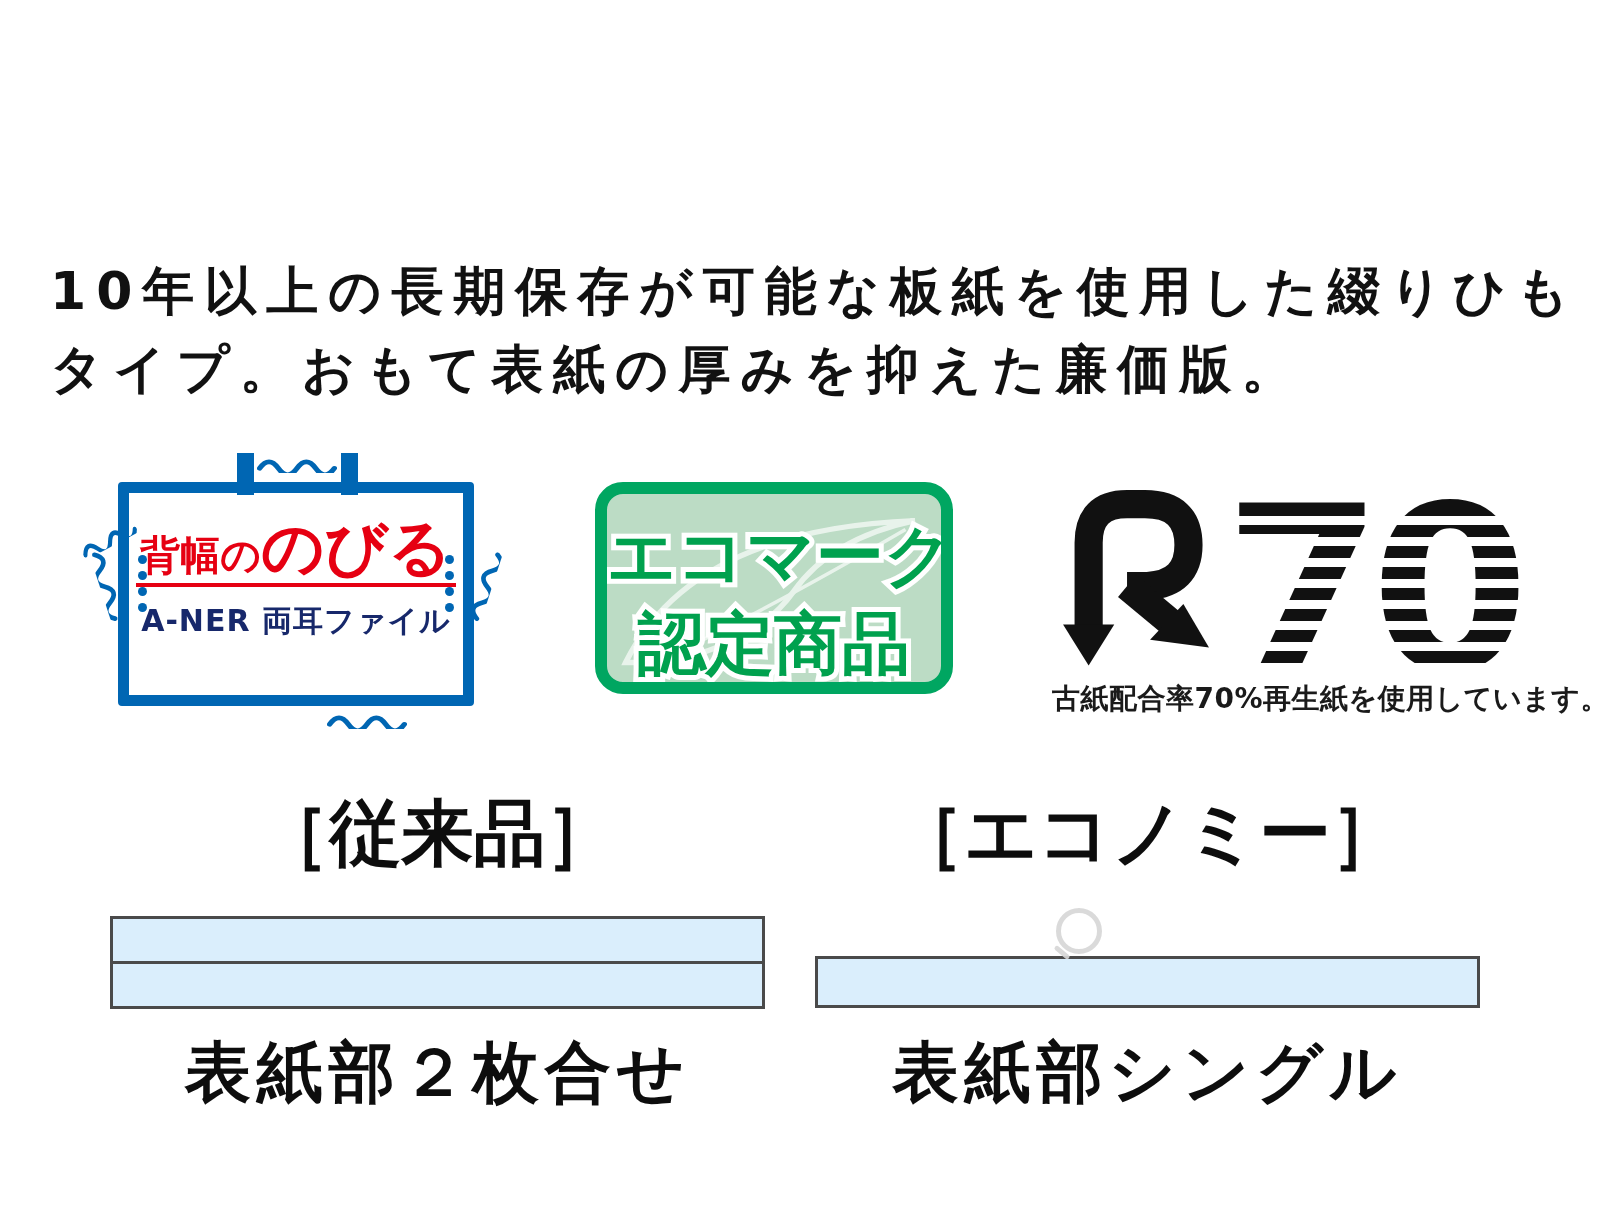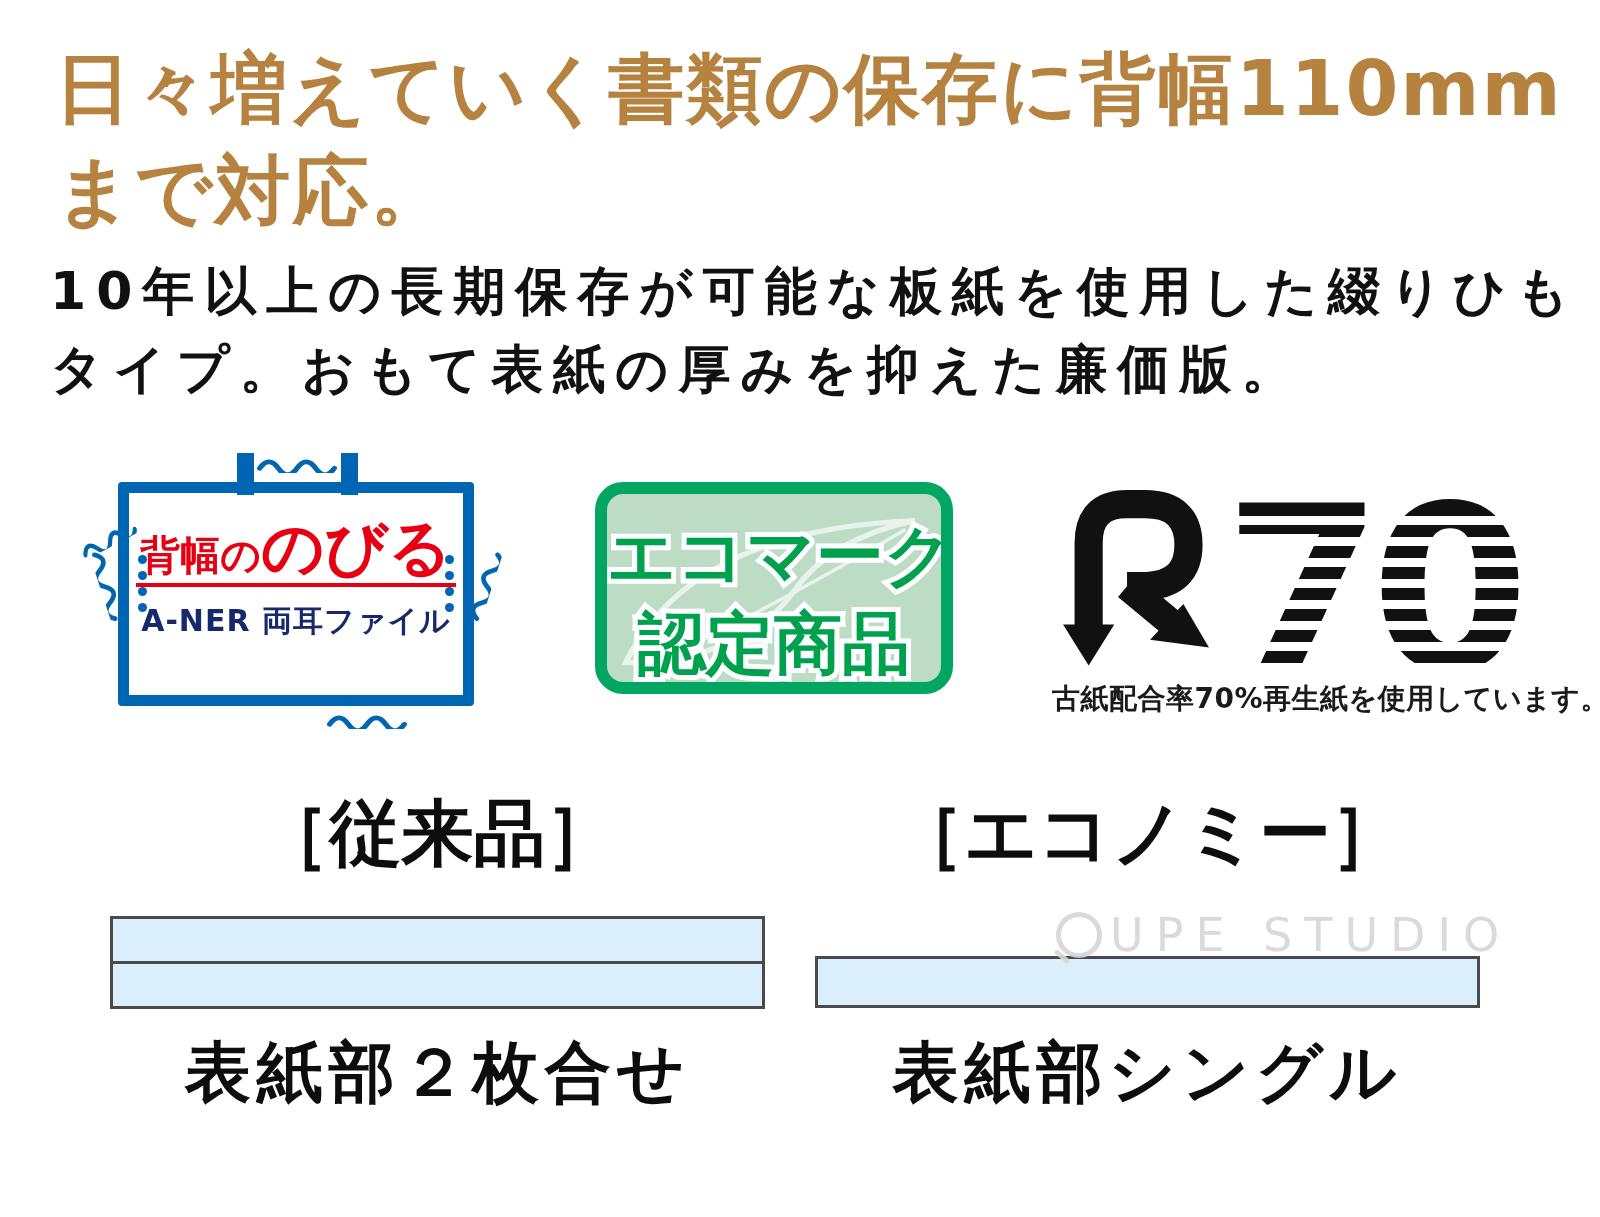--- a/index.html
+++ b/index.html
@@ -95,24 +95,20 @@
     color:var(--watermark_gray,#d7d7d7); font-size:46px; letter-spacing:12px; font-weight:400; opacity:.9;
   }
   .lens { position:relative; display:inline-block; width:46px; height:46px; border:5px solid var(--watermark_gray,#d7d7d7); border-radius:50%; margin-right:8px; }
   .lens::after { content:""; position:absolute; left:-8px; bottom:-6px; width:18px; height:5px; background:var(--watermark_gray,#d7d7d7); transform:rotate(40deg); border-radius:3px; }
 </style>
 </head>
 <body>
 
 <div class="canvas">
 
-  <h1 class="heading">
-    <span class="line">日々増えていく書類の保存に背幅110mm</span>
-    <span class="line">まで対応。</span>
-  </h1>
 
   <p class="desc">
     <span class="line">10年以上の長期保存が可能な板紙を使用した綴りひも</span>
     <span class="line">タイプ。おもて表紙の厚みを抑えた廉価版。</span>
   </p>
 
   <div class="aner">
     <span class="tab tab-l"></span>
     <span class="tab tab-r"></span>
     <span class="wave wave-top">
@@ -202,16 +198,15 @@
   </div>
   <div class="bars-right">
     <div class="bar"></div>
   </div>
 
   <div class="cmp-caption cmp-caption-left">表紙部２枚合せ</div>
   <div class="cmp-caption cmp-caption-right">表紙部シングル</div>
 
   <div class="watermark">
     <span class="lens"></span>
-    <span>UPE STUDIO</span>
   </div>
 
 </div>
 
 </body></html>

